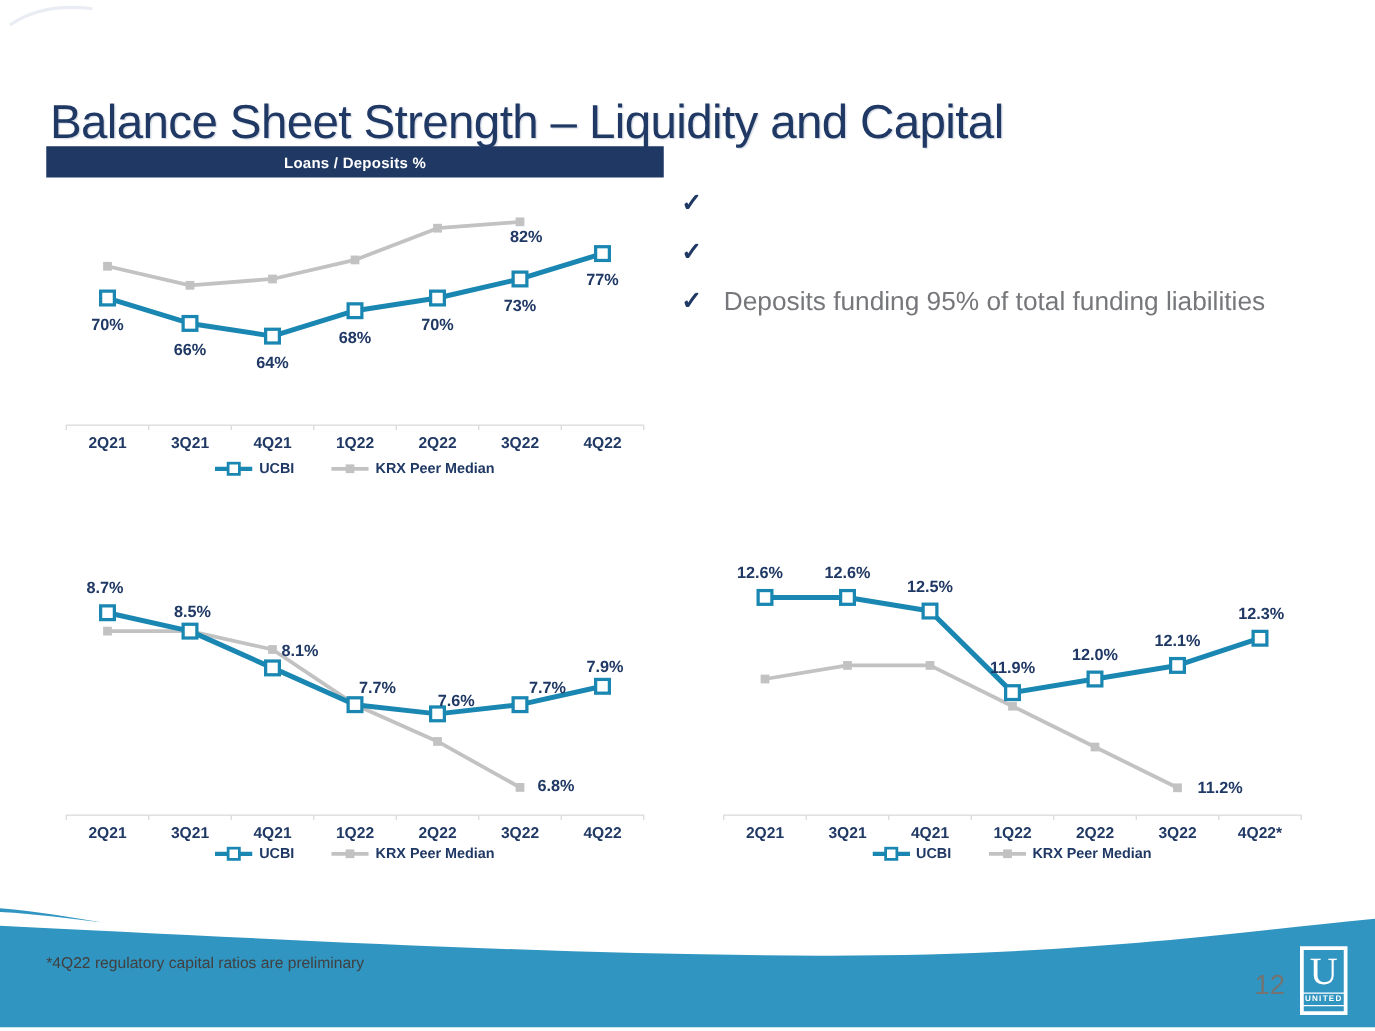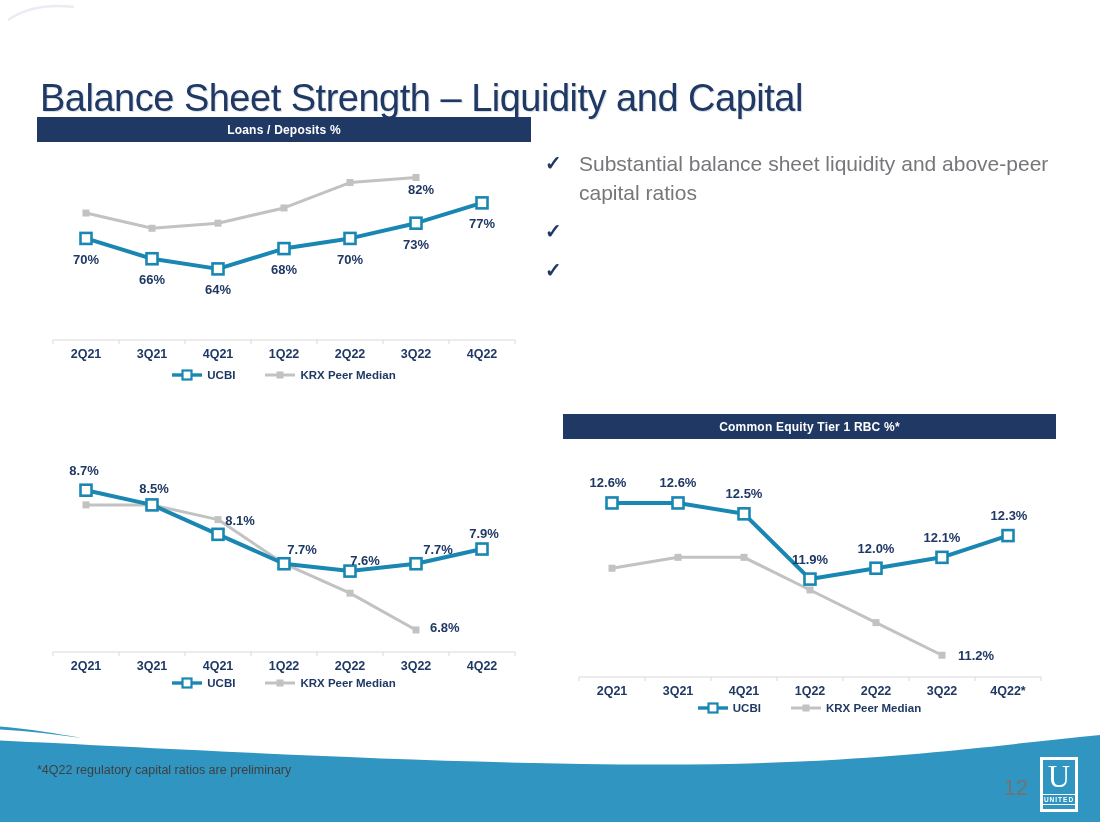--- a/index.html
+++ b/index.html
@@ -104,27 +104,27 @@
             <rect x="11.5" y="2.5" width="7" height="7" fill="#c2c2c2"></rect>
           </svg>
           <span class="legend-label">KRX Peer Median</span>
         </span>
       </div>
   </section>
 
   <div class="bullets" id="bullets">
       <div class="bullet">
         <span class="bullet-check">✓</span>
-        <span class="bullet-text">Substantial balance sheet liquidity and above-peer capital ratios</span>
       </div>
       <div class="bullet">
         <span class="bullet-check">✓</span>
       </div>
       <div class="bullet">
         <span class="bullet-check">✓</span>
+        <span class="bullet-text">Deposits funding 95% of total funding liabilities</span>
       </div>
     </div>
 
   <section class="chart-panel" style="left:37px;top:414px;width:494px;">
     <svg id="c1" class="chart-svg" width="494" height="262" viewBox="0 0 494 262">
         <g>
           <line x1="16" y1="238" x2="478" y2="238" stroke="#d9d9d9" stroke-width="1"></line>
           <line x1="16" y1="238" x2="16" y2="242" stroke="#d9d9d9" stroke-width="1"></line>
           <line x1="82" y1="238" x2="82" y2="242" stroke="#d9d9d9" stroke-width="1"></line>
           <line x1="148" y1="238" x2="148" y2="242" stroke="#d9d9d9" stroke-width="1"></line>
@@ -181,21 +181,20 @@
           <svg width="30" height="12">
             <line x1="0" y1="6" x2="30" y2="6" stroke="#c2c2c2" stroke-width="3"></line>
             <rect x="11.5" y="2.5" width="7" height="7" fill="#c2c2c2"></rect>
           </svg>
           <span class="legend-label">KRX Peer Median</span>
         </span>
       </div>
   </section>
 
   <section class="chart-panel" style="left:563px;top:414px;width:493px;">
-    <div class="chart-header">Common Equity Tier 1 RBC %*</div>
     <svg id="c2" class="chart-svg" width="493" height="262" viewBox="0 0 493 262">
         <g>
           <line x1="16" y1="238" x2="478" y2="238" stroke="#d9d9d9" stroke-width="1"></line>
           <line x1="16" y1="238" x2="16" y2="242" stroke="#d9d9d9" stroke-width="1"></line>
           <line x1="82" y1="238" x2="82" y2="242" stroke="#d9d9d9" stroke-width="1"></line>
           <line x1="148" y1="238" x2="148" y2="242" stroke="#d9d9d9" stroke-width="1"></line>
           <line x1="214" y1="238" x2="214" y2="242" stroke="#d9d9d9" stroke-width="1"></line>
           <line x1="280" y1="238" x2="280" y2="242" stroke="#d9d9d9" stroke-width="1"></line>
           <line x1="346" y1="238" x2="346" y2="242" stroke="#d9d9d9" stroke-width="1"></line>
           <line x1="412" y1="238" x2="412" y2="242" stroke="#d9d9d9" stroke-width="1"></line>

